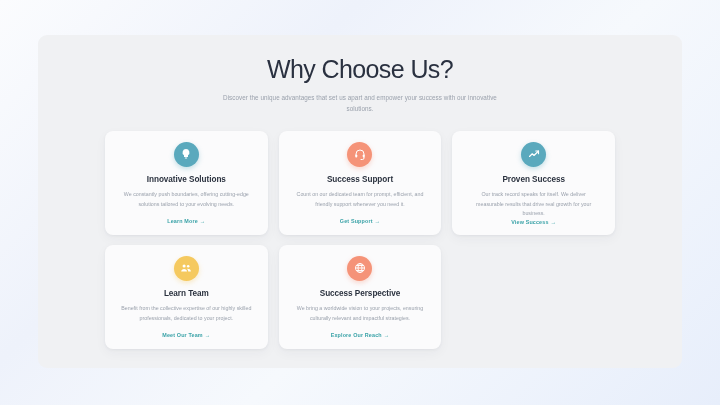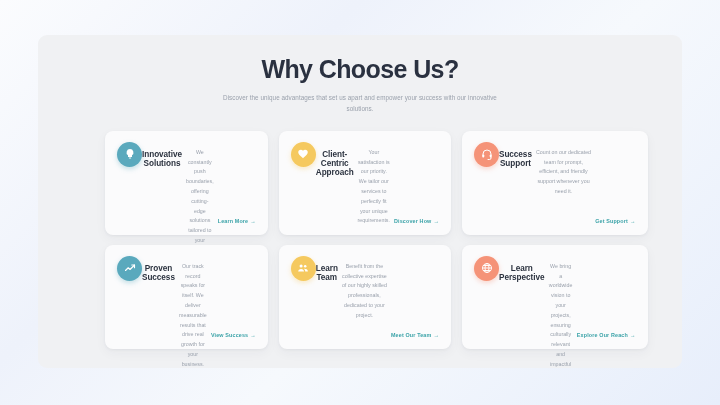--- a/index.html
+++ b/index.html
@@ -34,21 +34,21 @@
   }
 
   
   .header {
     text-align: center;
     padding-top: 21px;
   }
 
   .page-title {
     font-size: 25px;
-    font-weight: 700;
+    font-weight: 400;
     letter-spacing: -0.6px;
     color: #2a3140;
     line-height: 1.1;
   }
 
   .page-subtitle {
     margin: 8px auto 0;
     width: 300px;
     font-size: 6.3px;
     line-height: 1.85;
@@ -68,22 +68,22 @@
   }
 
   .card {
     background: #fbfbfc;
     border-radius: 8px;
     box-shadow: 0 1px 3px rgba(45, 55, 75, 0.055),
                 0 4px 12px rgba(45, 55, 75, 0.045);
     padding: 11px 12px 0;
     text-align: center;
     display: flex;
-    flex-direction: row;
-    align-items: flex-start;
+    flex-direction: column;
+    align-items: center;
   }
 
   .icon-badge {
     width: 25px;
     height: 25px;
     border-radius: 50%;
     display: flex;
     align-items: center;
     justify-content: center;
     flex: none;
@@ -138,30 +138,20 @@
             <svg viewBox="0 0 24 24" fill="#fff">
               <path d="M12 2a7 7 0 0 0-4 12.7V17a1 1 0 0 0 1 1h6a1 1 0 0 0 1-1v-2.3A7 7 0 0 0 12 2z"></path>
               <rect x="9.5" y="19" width="5" height="1.8" rx="0.9"></rect>
             </svg>
           </div>
           <div class="card-title">Innovative Solutions</div>
           <div class="card-desc">We constantly push boundaries, offering cutting-edge solutions tailored to your evolving needs.</div>
           <div class="card-link"><span>Learn More</span><span class="arrow">→</span></div>
         </div>
         <div class="card">
-          <div class="icon-badge amber">
-            <svg viewBox="0 0 24 24" fill="#fff">
-              <path d="M12 20.5l-1.5-1.35C5.4 14.6 2.5 12 2.5 8.7A5.2 5.2 0 0 1 7.7 3.5c1.7 0 3.3.8 4.3 2.1 1-1.3 2.6-2.1 4.3-2.1a5.2 5.2 0 0 1 5.2 5.2c0 3.3-2.9 5.9-8 10.45z"></path>
-            </svg>
-          </div>
-          <div class="card-title">Client-Centric Approach</div>
-          <div class="card-desc">Your satisfaction is our priority. We tailor our services to perfectly fit your unique requirements.</div>
-          <div class="card-link"><span>Discover How</span><span class="arrow">→</span></div>
-        </div>
-        <div class="card">
           <div class="icon-badge salmon">
             <svg viewBox="0 0 24 24" fill="none" stroke="#fff" stroke-width="2" stroke-linecap="round" stroke-linejoin="round">
               <path d="M4 13v-1a8 8 0 0 1 16 0v1"></path>
               <rect x="2.5" y="13" width="4" height="6" rx="1.6" fill="#fff" stroke="none"></rect>
               <rect x="17.5" y="13" width="4" height="6" rx="1.6" fill="#fff" stroke="none"></rect>
               <path d="M20 19v1a3 3 0 0 1-3 3h-3"></path>
             </svg>
           </div>
           <div class="card-title">Success Support</div>
           <div class="card-desc">Count on our dedicated team for prompt, efficient, and friendly support whenever you need it.</div>
@@ -192,20 +182,20 @@
           <div class="card-link"><span>Meet Our Team</span><span class="arrow">→</span></div>
         </div>
         <div class="card">
           <div class="icon-badge salmon">
             <svg viewBox="0 0 24 24" fill="none" stroke="#fff" stroke-width="1.9">
               <circle cx="12" cy="12" r="9"></circle>
               <ellipse cx="12" cy="12" rx="4" ry="9"></ellipse>
               <path d="M3 12h18M4.6 7h14.8M4.6 17h14.8"></path>
             </svg>
           </div>
-          <div class="card-title">Learn Perspective</div>
+          <div class="card-title">Success Perspective</div>
           <div class="card-desc">We bring a worldwide vision to your projects, ensuring culturally relevant and impactful strategies.</div>
           <div class="card-link"><span>Explore Our Reach</span><span class="arrow">→</span></div>
         </div>
       </div>
 
   </div>
 </div>
 
 </body></html>

